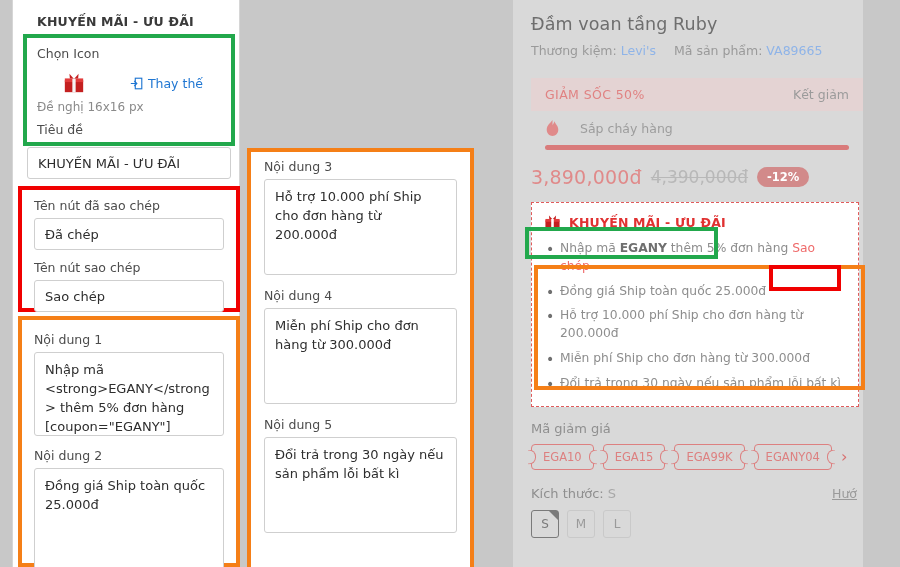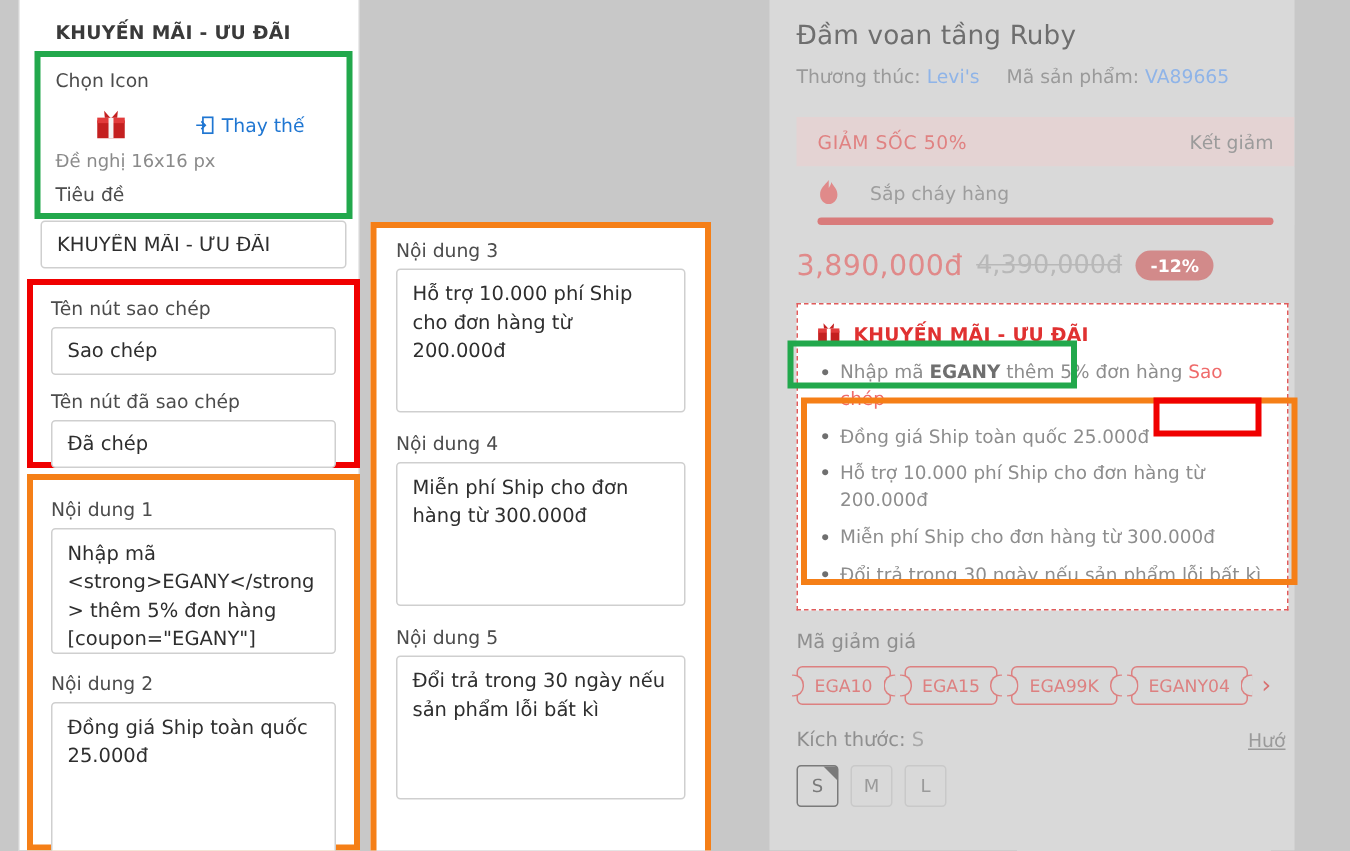--- a/index.html
+++ b/index.html
@@ -247,26 +247,26 @@
   </div>
   <div class="muted-label hint">Đề nghị 16x16 px</div>
   <div class="field-label">Tiêu đề</div>
 </div>
 <div class="title-input-box">
   <input class="txt-input" value="KHUYẾN MÃI - ƯU ĐÃI" style="">
 </div>
 
 <div class="hl-red">
   <div class="g">
+    <div class="field-label">Tên nút đã sao chép</div>
+    <input class="txt-input" value="Đã chép" style="">
+  </div>
+  <div class="g">
     <div class="field-label">Tên nút sao chép</div>
     <input class="txt-input" value="Sao chép" style="">
-  </div>
-  <div class="g">
-    <div class="field-label">Tên nút đã sao chép</div>
-    <input class="txt-input" value="Đã chép" style="">
   </div>
 </div>
 
 <div class="hl-orange-1">
   <div class="g">
     <div class="field-label">Nội dung 1</div>
     <textarea class="txt-area ta-h-small" style="">Nhập mã &lt;strong&gt;EGANY&lt;/strong&gt; thêm 5% đơn hàng [coupon="EGANY"]</textarea>
   </div>
   <div class="g">
     <div class="field-label">Nội dung 2</div>
@@ -285,21 +285,21 @@
   </div>
   <div class="g">
     <div class="field-label">Nội dung 5</div>
     <textarea class="txt-area ta-h-mid" style="">Đổi trả trong 30 ngày nếu sản phẩm lỗi bất kì</textarea>
   </div>
 </div>
 
 <div class="preview">
   <div class="pv-title">Đầm voan tầng Ruby</div>
   <div class="pv-meta">
-    <span>Thương thúc:</span>
+    <span>Thương kiệm:</span>
     <span class="lnk">Levi's</span>
     <span class="sep"></span>
     <span>Mã sản phẩm:</span>
     <span class="lnk">VA89665</span>
   </div>
 
   <div class="flash-bar">
     <span class="flash-title">GIẢM SỐC 50%</span>
     <span class="flash-end">Kết giảm</span>
   </div>

